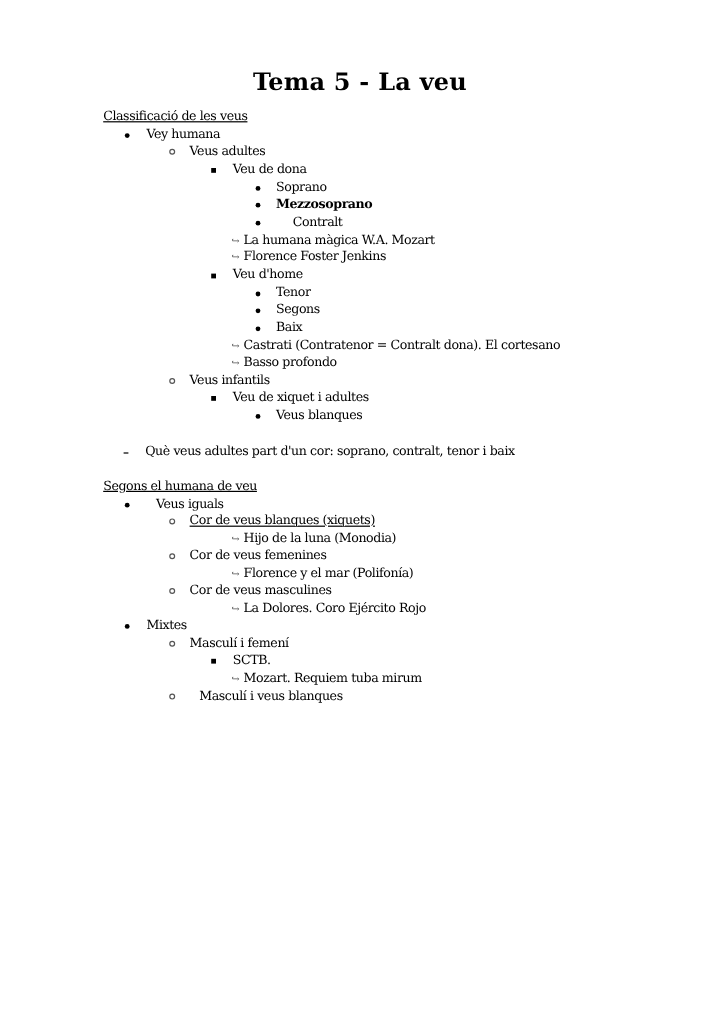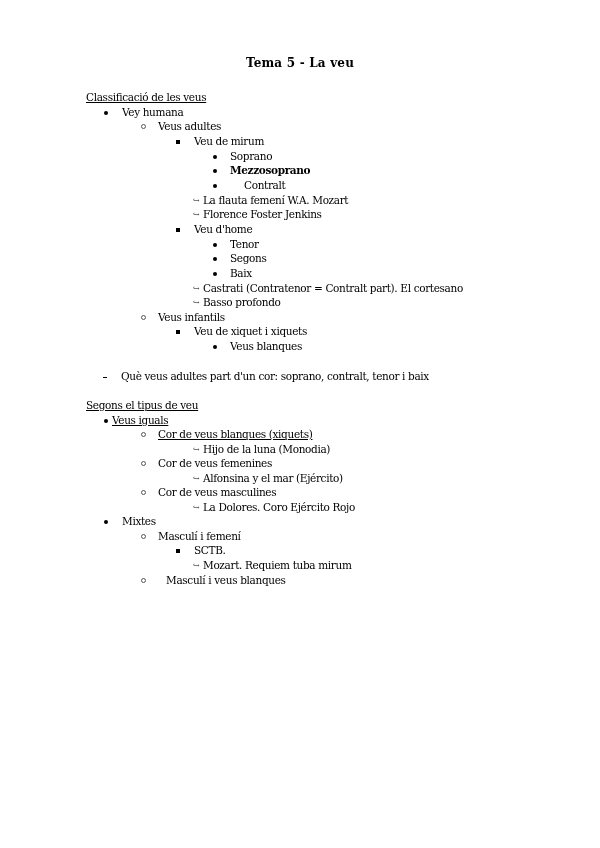--- a/index.html
+++ b/index.html
@@ -1,19 +1,19 @@
 <!DOCTYPE html>
 <html><head>
 <meta charset="utf-8">
 <style>
   html, body { margin: 0; padding: 0; background: #ffffff; }
   body { width: 600px; height: 848px; position: relative; overflow: hidden;
          font-family: "DejaVu Serif", "Liberation Serif", serif; color: #000; }
   .title { position: absolute; left: 0; width: 600px; top: 56px; text-align: center;
-           font-family: "DejaVu Serif", serif; font-weight: bold; font-size: 12px; letter-spacing: 0.2px; }
+           font-family: "DejaVu Serif", serif; font-weight: bold; font-size: 20px; letter-spacing: 0.2px; }
   .row { position: absolute; left: 0; height: 15px; line-height: 15px; font-size: 10.5px;
          white-space: nowrap; letter-spacing: -0.35px; }
   .row .txt { position: absolute; top: 0; }
   .heading .txt { text-decoration: underline; }
   .mk { position: absolute; top: 0; }
   .disc { width: 4px; height: 4px; border-radius: 50%; background: #000; top: 5.5px; }
   .circle { width: 3px; height: 3px; border-radius: 50%; border: 0.8px solid #555; top: 5px; }
   .square { width: 4px; height: 4px; background: #000; top: 5.5px; }
   .dash { width: 4px; height: 1px; background: #000; top: 7.5px; }
   .arrow { font-size: 8px; color: #555; position: absolute; top: 0; }
@@ -29,37 +29,37 @@
     <div class="row" style="top: 105px;">
       <span class="mk disc" style="left: 104px;"></span>
       <span class="txt" style="left: 122px;">Vey humana</span>
     </div>
     <div class="row" style="top: 119px;">
       <span class="mk circle" style="left: 141px;"></span>
       <span class="txt" style="left: 158px;">Veus adultes</span>
     </div>
     <div class="row" style="top: 134px;">
       <span class="mk square" style="left: 176px;"></span>
-      <span class="txt" style="left: 194px;">Veu de mirum</span>
+      <span class="txt" style="left: 194px;">Veu de dona</span>
     </div>
     <div class="row" style="top: 149px;">
       <span class="mk disc" style="left: 213px;"></span>
       <span class="txt" style="left: 230px;">Soprano</span>
     </div>
     <div class="row" style="top: 163px;">
       <span class="mk disc" style="left: 213px;"></span>
       <span class="txt" style="left: 230px; font-weight: bold;">Mezzosoprano</span>
     </div>
     <div class="row" style="top: 178px;">
       <span class="mk disc" style="left: 213px;"></span>
       <span class="txt" style="left: 244px;">Contralt</span>
     </div>
     <div class="row" style="top: 193px;">
       <span class="arrow" style="left: 193px;">↪</span>
-      <span class="txt" style="left: 203px;">La flauta femení W.A. Mozart</span>
+      <span class="txt" style="left: 203px;">La humana màgica W.A. Mozart</span>
     </div>
     <div class="row" style="top: 207px;">
       <span class="arrow" style="left: 193px;">↪</span>
       <span class="txt" style="left: 203px;">Florence Foster Jenkins</span>
     </div>
     <div class="row" style="top: 222px;">
       <span class="mk square" style="left: 176px;"></span>
       <span class="txt" style="left: 194px;">Veu d'home</span>
     </div>
     <div class="row" style="top: 237px;">
@@ -69,64 +69,64 @@
     <div class="row" style="top: 251px;">
       <span class="mk disc" style="left: 213px;"></span>
       <span class="txt" style="left: 230px;">Segons</span>
     </div>
     <div class="row" style="top: 266px;">
       <span class="mk disc" style="left: 213px;"></span>
       <span class="txt" style="left: 230px;">Baix</span>
     </div>
     <div class="row" style="top: 281px;">
       <span class="arrow" style="left: 193px;">↪</span>
-      <span class="txt" style="left: 203px;">Castrati (Contratenor = Contralt part). El cortesano</span>
+      <span class="txt" style="left: 203px;">Castrati (Contratenor = Contralt dona). El cortesano</span>
     </div>
     <div class="row" style="top: 295px;">
       <span class="arrow" style="left: 193px;">↪</span>
       <span class="txt" style="left: 203px;">Basso profondo</span>
     </div>
     <div class="row" style="top: 310px;">
       <span class="mk circle" style="left: 141px;"></span>
       <span class="txt" style="left: 158px;">Veus infantils</span>
     </div>
     <div class="row" style="top: 324px;">
       <span class="mk square" style="left: 176px;"></span>
-      <span class="txt" style="left: 194px;">Veu de xiquet i xiquets</span>
+      <span class="txt" style="left: 194px;">Veu de xiquet i adultes</span>
     </div>
     <div class="row" style="top: 339px;">
       <span class="mk disc" style="left: 213px;"></span>
       <span class="txt" style="left: 230px;">Veus blanques</span>
     </div>
     <div class="row" style="top: 369px;">
       <span class="mk dash" style="left: 103px;"></span>
       <span class="txt" style="left: 121px;">Què veus adultes part d'un cor: soprano, contralt, tenor i baix</span>
     </div>
     <div class="row heading" style="top: 398px;">
-      <span class="txt" style="left: 86px;">Segons el tipus de veu</span>
+      <span class="txt" style="left: 86px;">Segons el humana de veu</span>
     </div>
     <div class="row" style="top: 413px;">
       <span class="mk disc" style="left: 104px;"></span>
-      <span class="txt" style="left: 112px; text-decoration: underline;">Veus iguals</span>
+      <span class="txt" style="left: 130px;">Veus iguals</span>
     </div>
     <div class="row" style="top: 427px;">
       <span class="mk circle" style="left: 141px;"></span>
       <span class="txt" style="left: 158px; text-decoration: underline;">Cor de veus blanques (xiquets)</span>
     </div>
     <div class="row" style="top: 442px;">
       <span class="arrow" style="left: 193px;">↪</span>
       <span class="txt" style="left: 203px;">Hijo de la luna (Monodia)</span>
     </div>
     <div class="row" style="top: 456px;">
       <span class="mk circle" style="left: 141px;"></span>
       <span class="txt" style="left: 158px;">Cor de veus femenines</span>
     </div>
     <div class="row" style="top: 471px;">
       <span class="arrow" style="left: 193px;">↪</span>
-      <span class="txt" style="left: 203px;">Alfonsina y el mar (Ejército)</span>
+      <span class="txt" style="left: 203px;">Florence y el mar (Polifonía)</span>
     </div>
     <div class="row" style="top: 485px;">
       <span class="mk circle" style="left: 141px;"></span>
       <span class="txt" style="left: 158px;">Cor de veus masculines</span>
     </div>
     <div class="row" style="top: 500px;">
       <span class="arrow" style="left: 193px;">↪</span>
       <span class="txt" style="left: 203px;">La Dolores. Coro Ejército Rojo</span>
     </div>
     <div class="row" style="top: 514px;">

